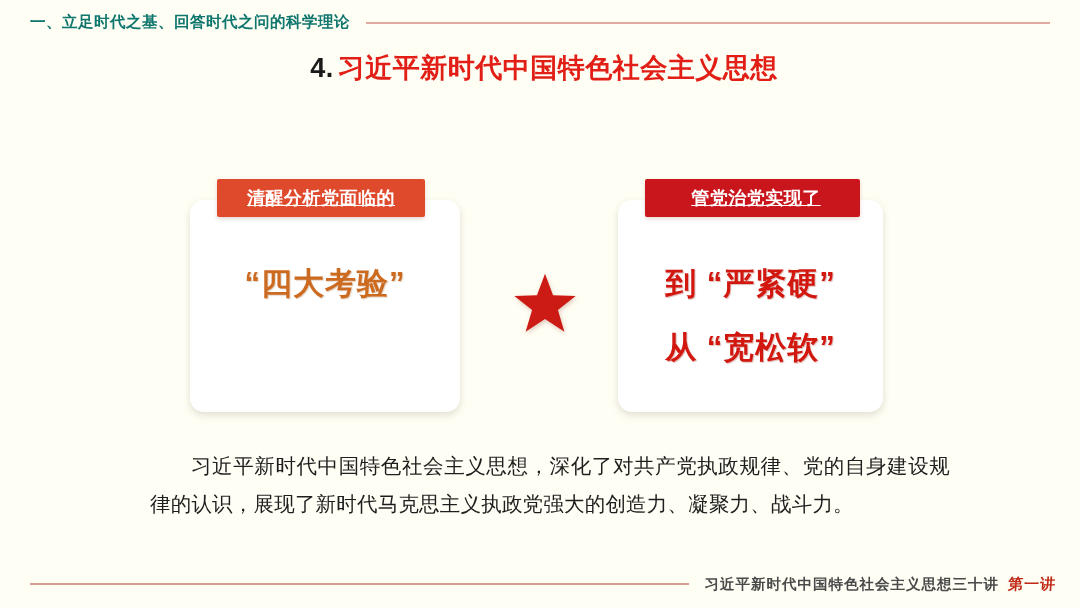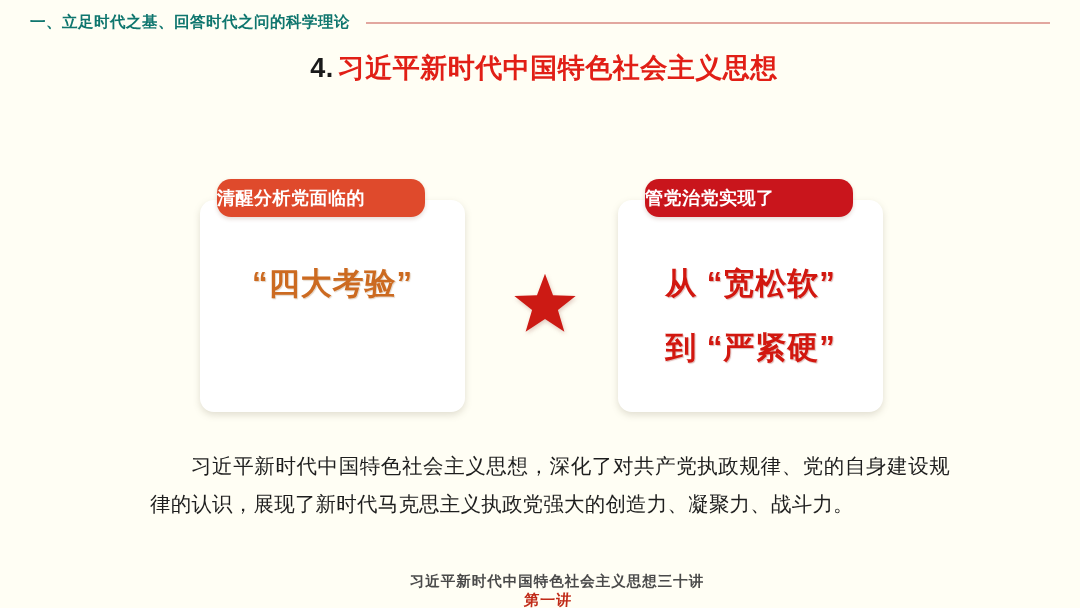--- a/index.html
+++ b/index.html
@@ -89,54 +89,58 @@
     height: 250px;
   }
 
   .card {
     position: absolute;
     background: #FFFFFF;
     border-radius: 14px;
     box-shadow: 0 3px 7px rgba(120,110,85,0.22);
   }
   .card-left {
-    left: 200px;
+    left: 190px;
     top: 21px;
-    width: 265px;
+    width: 222px;
     height: 212px;
+    padding-left: 48px;
   }
   .card-right {
     left: 618px;
     top: 21px;
     width: 265px;
     height: 212px;
   }
 
   .badge {
     position: absolute;
     top: 0;
     height: 38px;
     line-height: 38px;
-    border-radius: 14px;
+    border-radius: 2px;
     color: #FFFFFF;
     font-size: 18px;
     font-weight: bold;
+    text-align: center;
     letter-spacing: 0.5px;
     white-space: nowrap;
     box-shadow: 0 2px 4px rgba(120,60,40,0.20);
+    text-decoration: underline;
   }
   .badge-left {
     left: 217px;
     width: 208px;
     background: #DF4A2C;
   }
   .badge-right {
     left: 645px;
     width: 208px;
     background: #C9151C;
+    padding-left: 7px;
   }
 
   .card-body {
     position: absolute;
     left: 0;
     right: 0;
     top: 52px;
     text-align: center;
   }
   .card-phrase {
@@ -184,21 +188,20 @@
 
   
   .footer {
     position: absolute;
     left: 30px;
     right: 12px;
     top: 572px;
     height: 24px;
     display: flex;
     align-items: center;
-    flex-direction: column;
   }
   .footer-rule {
     flex: 1 1 auto;
     height: 1.6px;
     background: #D99C93;
   }
   .footer-text {
     font-size: 14.5px;
     font-weight: bold;
     color: #4A4A4A;
@@ -237,22 +240,22 @@
   <div class="cards">
 
     <div class="card card-left">
       <div class="card-body">
         <div class="card-phrase phrase-orange">“四大考验”</div>
       </div>
     </div>
 
     <div class="card card-right">
       <div class="card-body">
+        <div class="card-phrase phrase-red">到 “严紧硬”</div>
         <div class="card-phrase phrase-red">从 “宽松软”</div>
-        <div class="card-phrase phrase-red">到 “严紧硬”</div>
       </div>
     </div>
 
     <div class="badge badge-left">清醒分析党面临的</div>
 
     <div class="badge badge-right">管党治党实现了</div>
   </div>
 
   <div class="star">
     <svg width="68" height="68" viewBox="0 0 100 100" aria-hidden="true">

